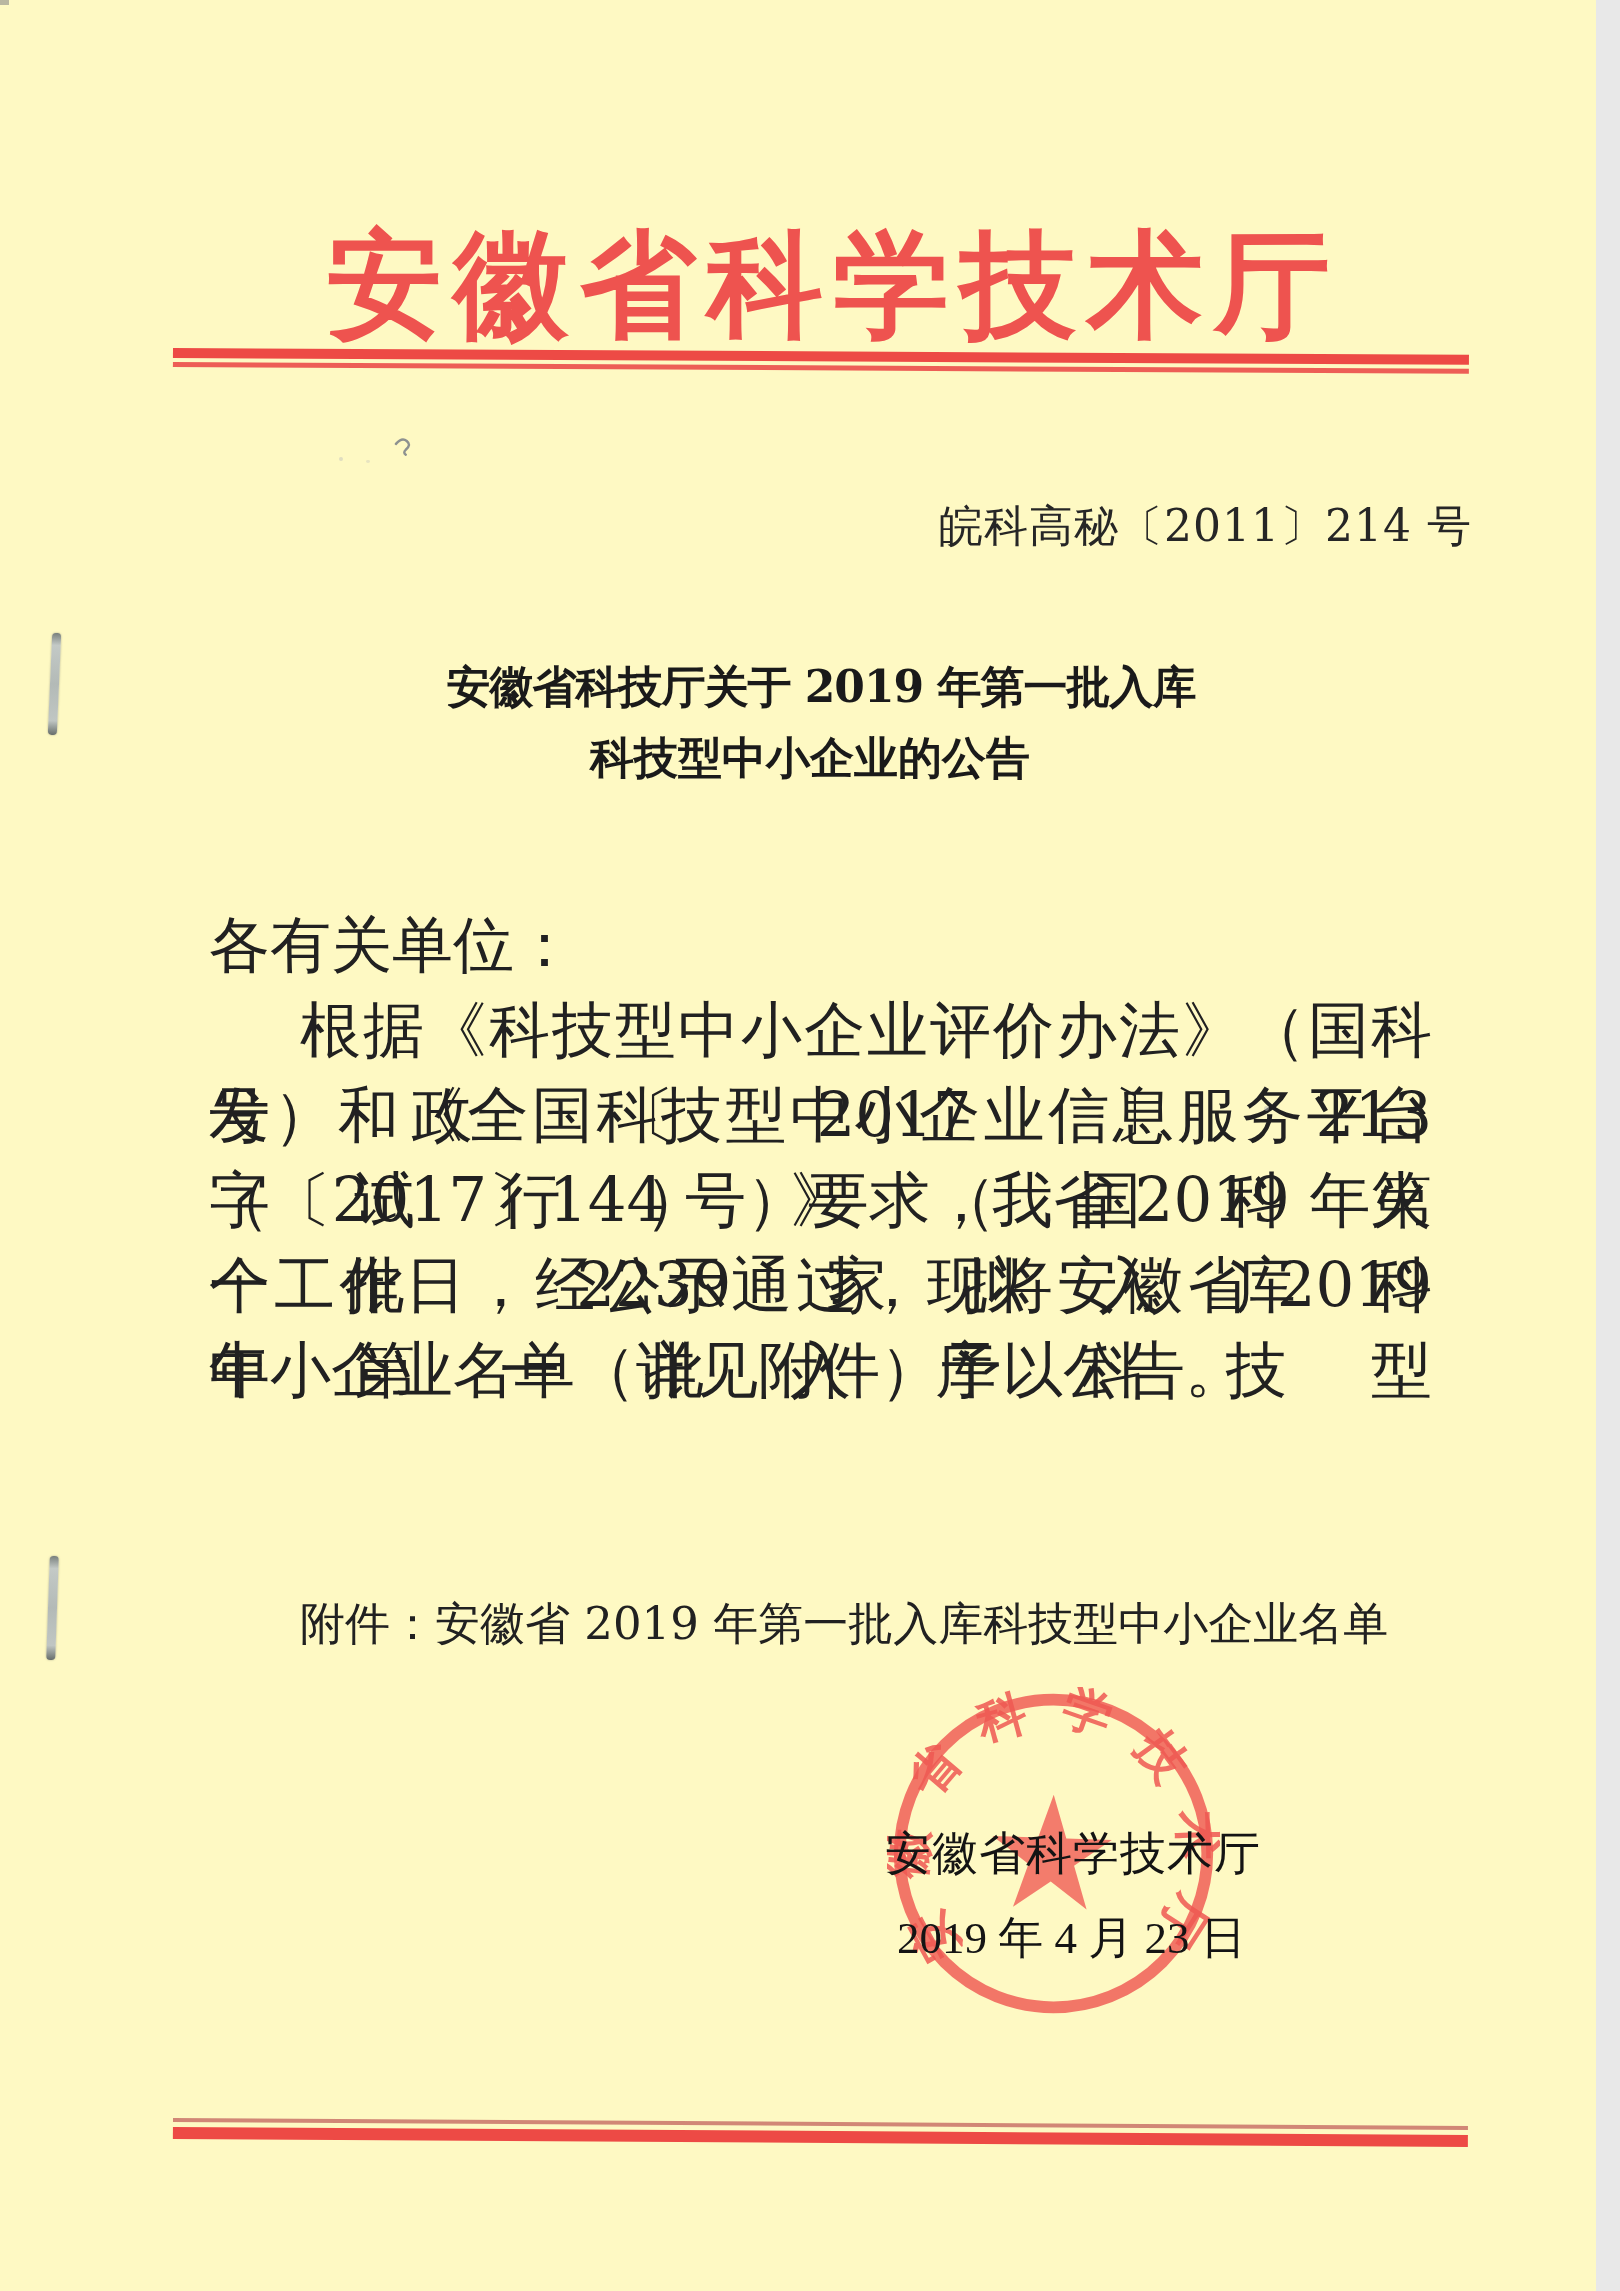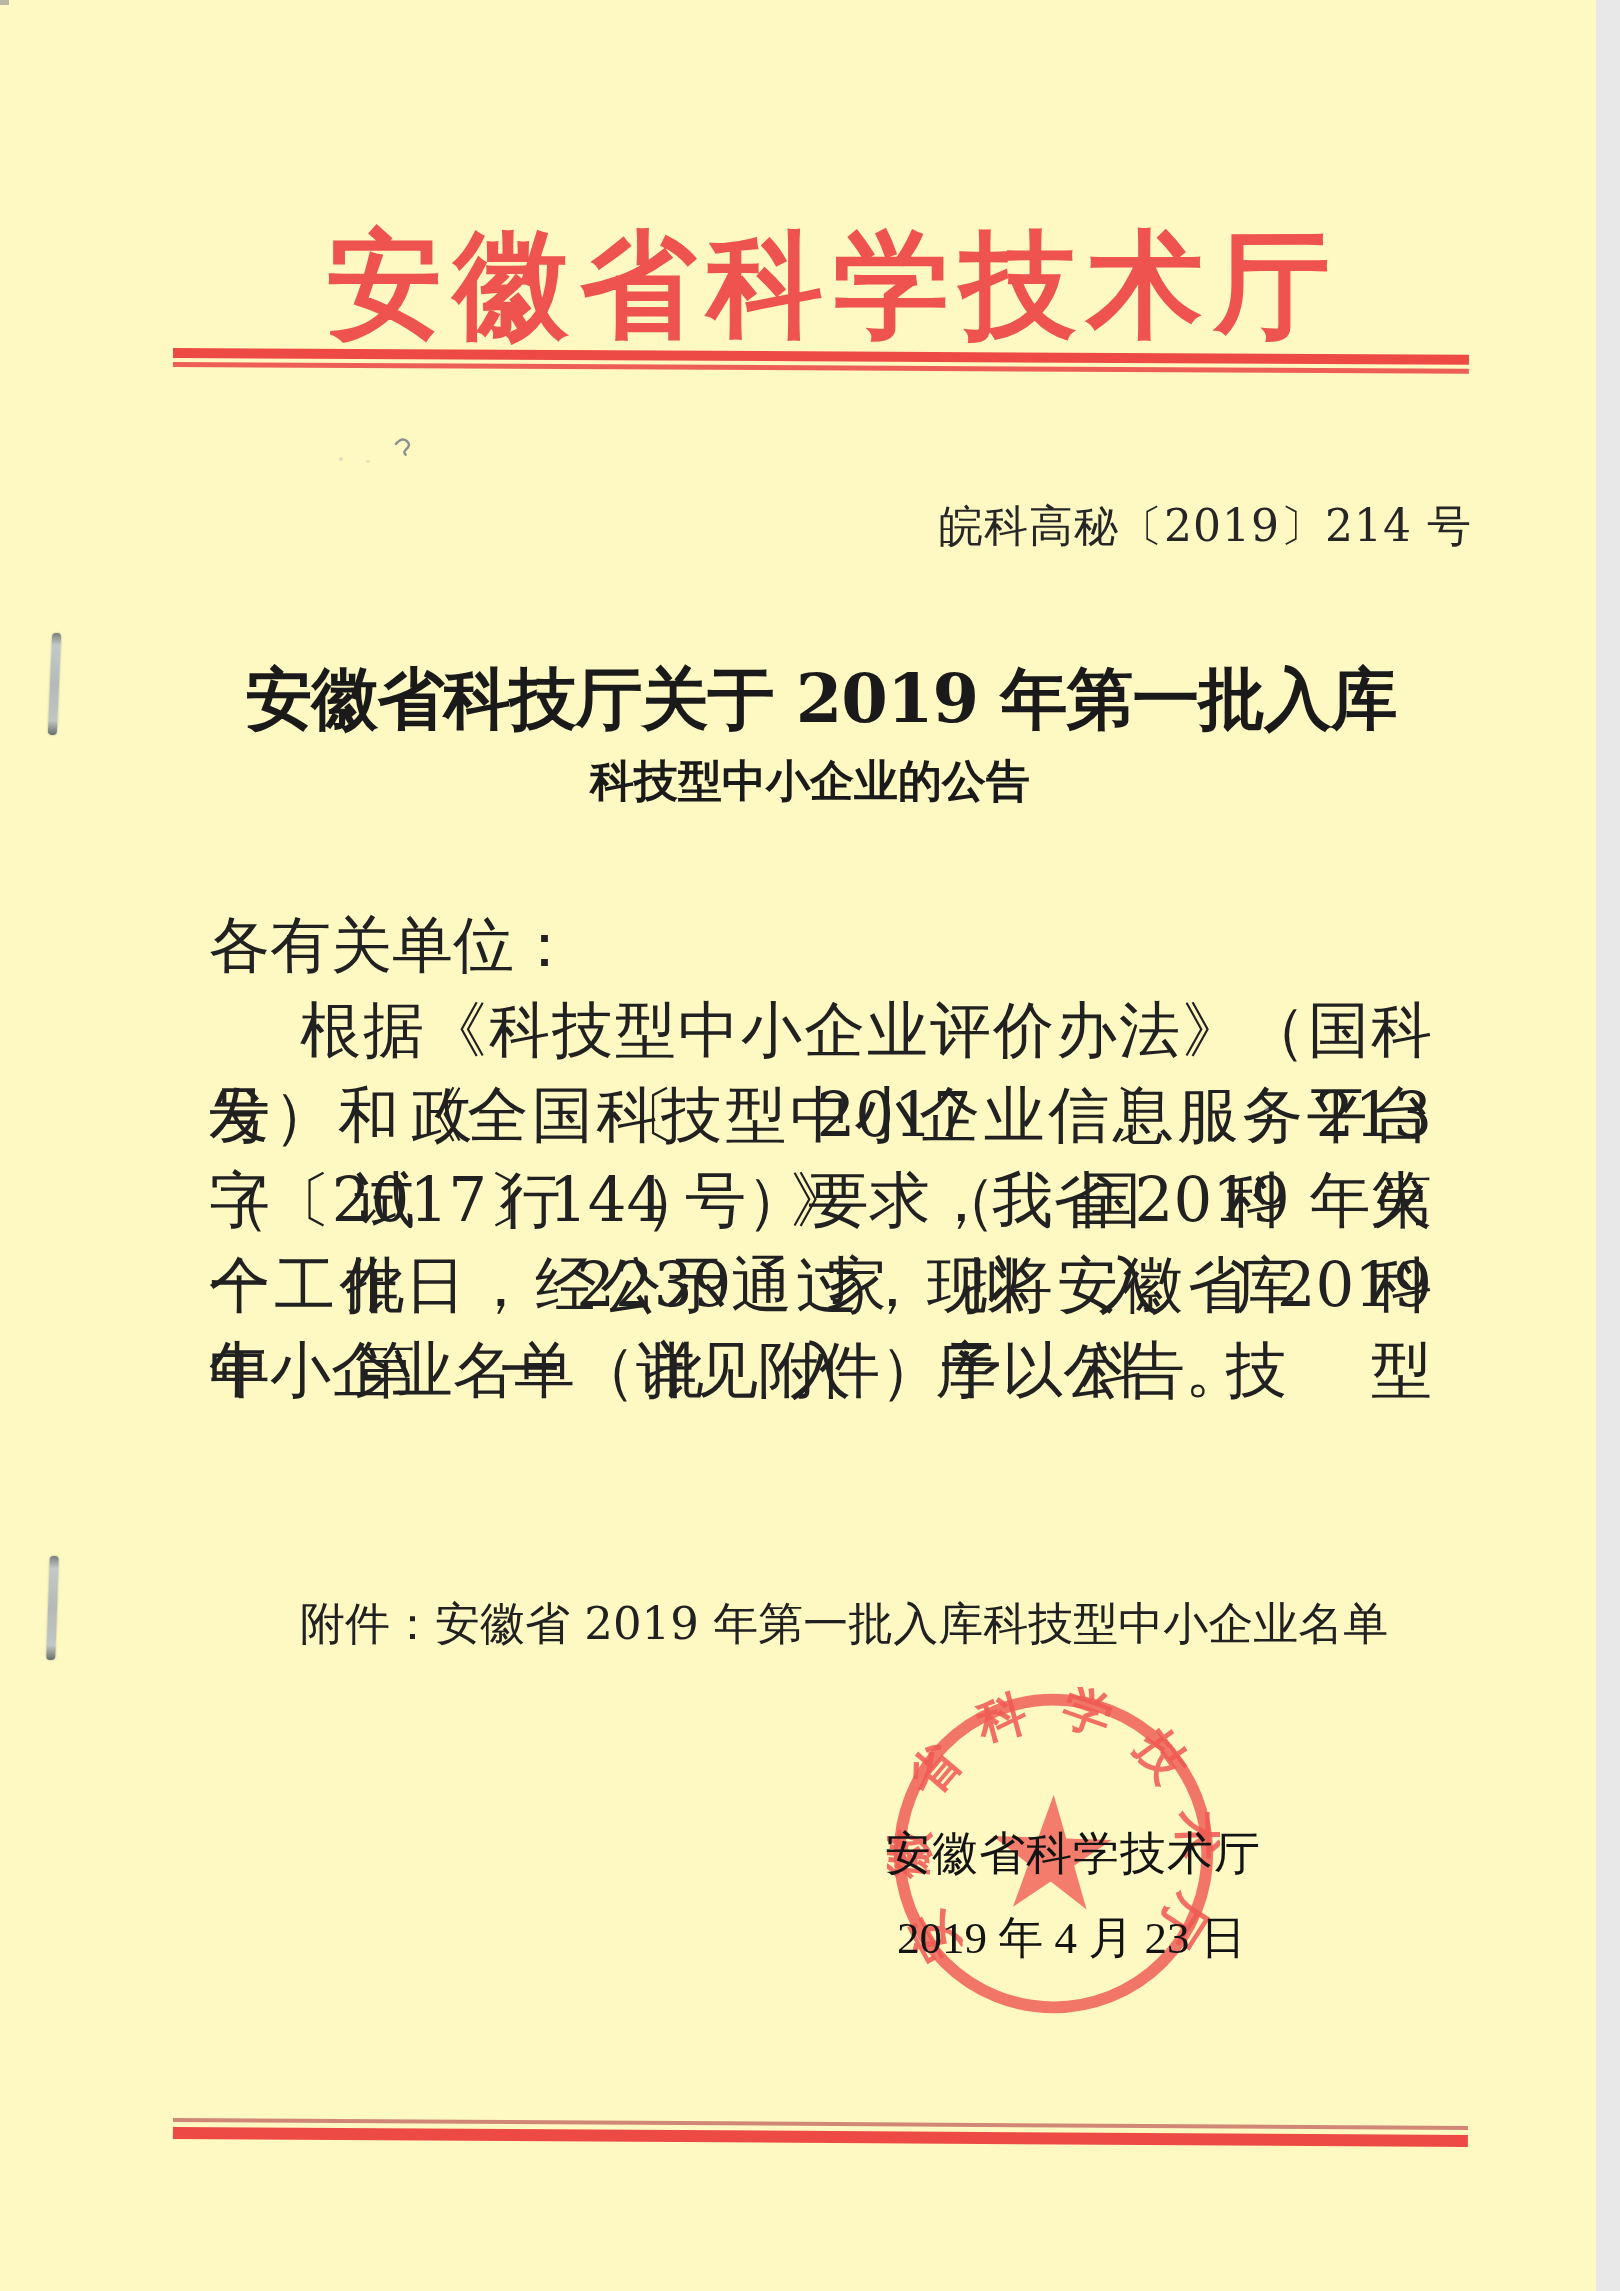--- a/index.html
+++ b/index.html
@@ -14,21 +14,21 @@
     text-align:center; font-size:116px; line-height:1.02; font-weight:700;
     color:#ee534f; letter-spacing:10.8px; white-space:nowrap;
   }
   .header-rule { position:absolute; left:173px; top:348px; width:1296px; transform:rotate(0.3deg); transform-origin:left top; }
   .header-rule .rule-a { height:9.8px; background:#ed4a45; }
   .header-rule .rule-b { height:4.9px; background:#ec5550; margin-top:3.9px; opacity:.95; }
   
   .doc-number { position:absolute; left:939px; top:500px; font-size:44px; line-height:1.2; letter-spacing:1px; color:#262626; white-space:nowrap; }
   
   .title-block { position:absolute; left:0; top:665px; width:1620px; text-align:center; font-weight:700; color:#1a1a1a; }
-  .title-line1 { font-size:67px; line-height:1; letter-spacing:-1px; white-space:nowrap;padding-left:22px; }
+  .title-line1 { font-size:44px; line-height:1; letter-spacing:-1px; white-space:nowrap;padding-left:22px; }
   .title-line2 { font-size:44px; line-height:1; letter-spacing:0px; margin-top:26.5px; white-space:nowrap; }
   
   .body-block { position:absolute; left:209px; top:902px; width:1223px; font-size:61px; color:#212121; }
   .b-line { height:85px; line-height:85px; white-space:nowrap; }
   .b-line.j { white-space:normal; text-align:justify; text-align-last:justify; }
   .b-line.indent { text-indent:91px; }
   .attachment-line { position:absolute; left:300px; top:1581px; font-size:45px; line-height:85px; white-space:nowrap; color:#212121;text-align:center; }
   
   .signature-line { position:absolute; left:885px; top:1829px; font-size:46px; line-height:1.05; letter-spacing:1px; color:#141414; z-index:3; white-space:nowrap; }
   .date-line { position:absolute; left:897px; top:1915px; font-size:45px; line-height:1.05; color:#141414; z-index:3; white-space:nowrap;font-family:Liberation Serif, serif; }
@@ -57,21 +57,21 @@
 <body>
 
 <div class="page">
 
   <div class="header-title">安徽省科学技术厅</div>
   <div class="header-rule">
     <div class="rule-a"></div>
     <div class="rule-b"></div>
   </div>
 
-  <div class="doc-number">皖科高秘〔2019〕214 号</div>
+  <div class="doc-number">皖科高秘〔2011〕214 号</div>
 
   <div class="title-block">
     <div class="title-line1">安徽省科技厅关于 2019 年第一批入库</div>
     <div class="title-line2">科技型中小企业的公告</div>
   </div>
 
   <div class="body-block">
     <div class="b-line">各有关单位：</div>
     <div class="b-line j indent">根据《科技型中小企业评价办法》（国科发政〔2017〕213</div>
     <div class="b-line j">号）和《全国科技型中小企业信息服务平台（试行）》（国科火</div>

